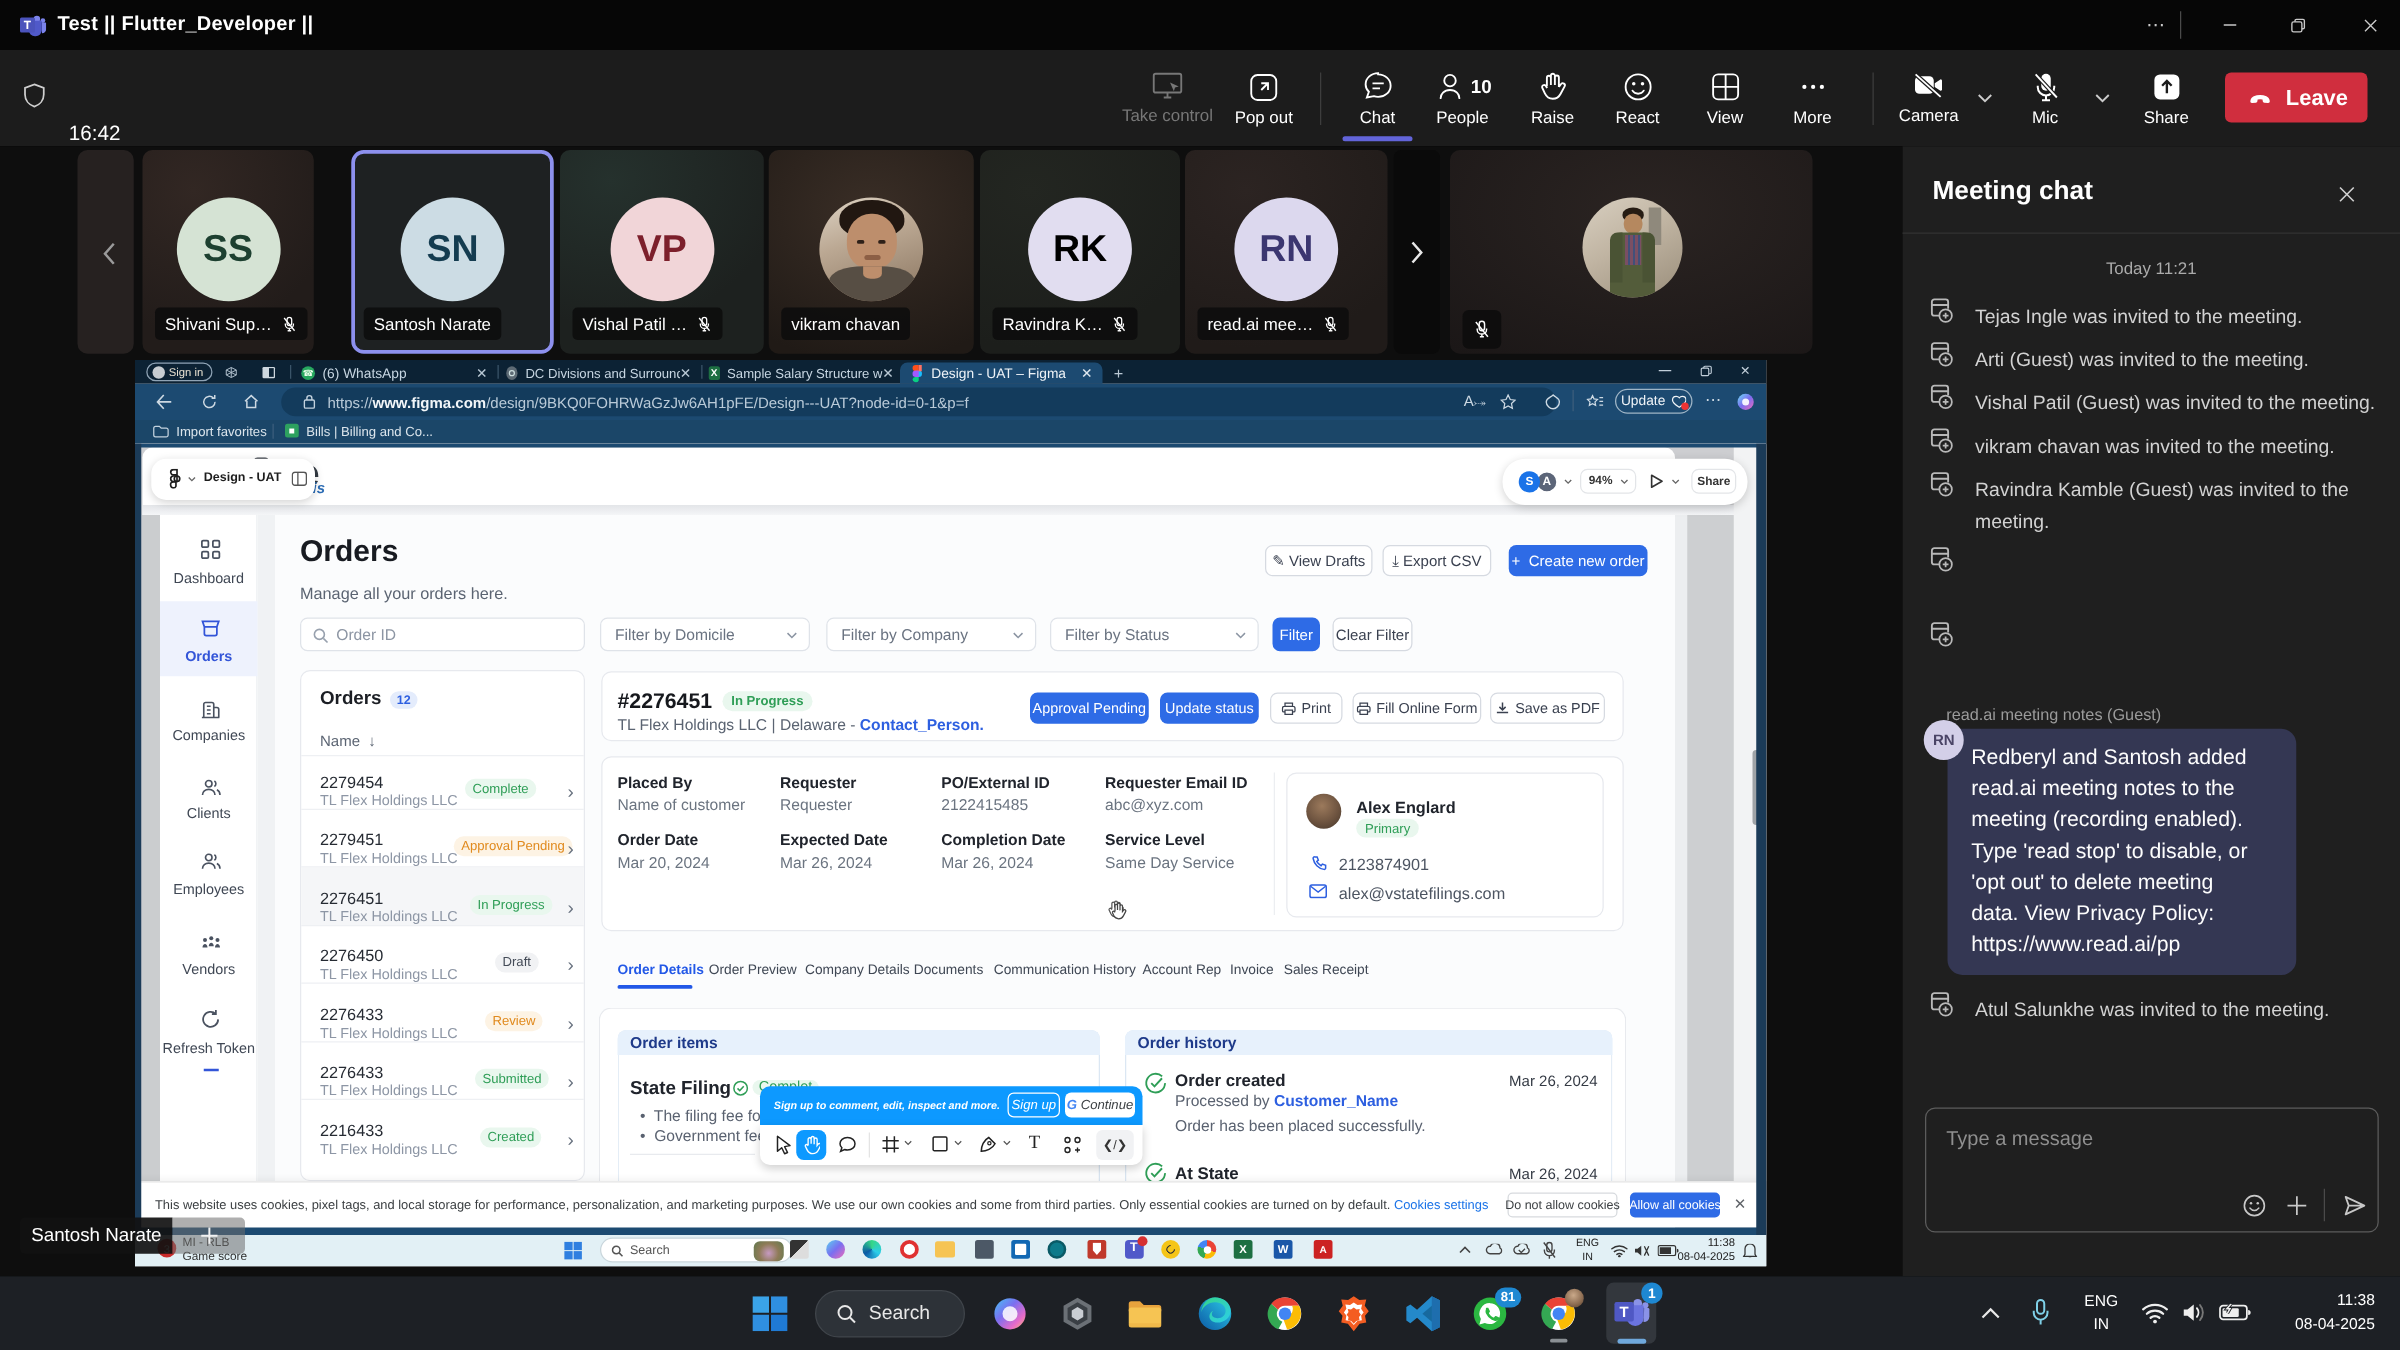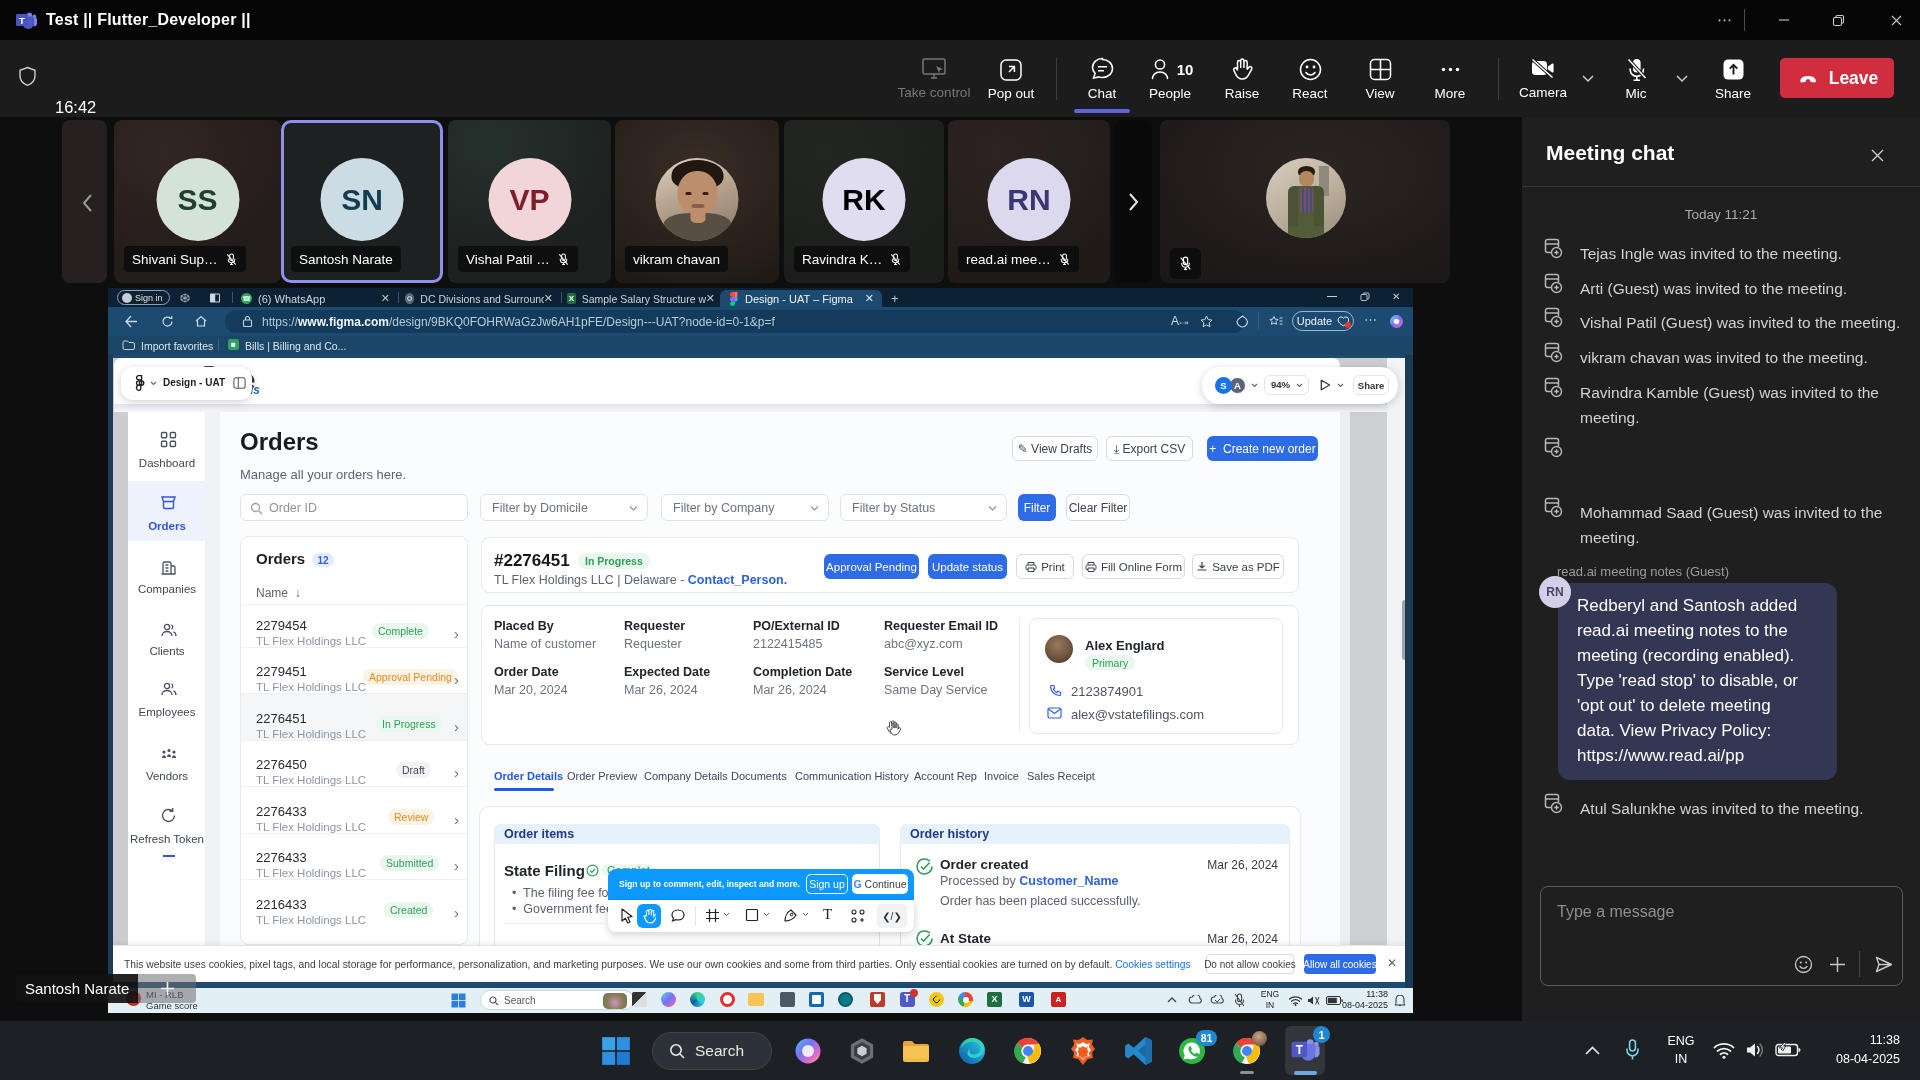--- a/index.html
+++ b/index.html
@@ -217,21 +217,21 @@
     <span style="color:#fff;font-size:17.5px;font-weight:700;margin-left:9px;">Leave</span>
   </div>
 </div>
 <div id="stage">
 
   <div class="tile" style="left:62px;width:45px;background:#262120;"></div>
   <svg class="abs" style="left:78px;top:75px" width="20" height="22" viewBox="0 0 20 22">
       <path d="M13 3l-7 8 7 8" fill="none" stroke="#9a9a9a" stroke-width="2"></path>
     </svg>
 
-  <div class="tile" style="left:114px;width:167px;background:radial-gradient(120% 100% at 30% 20%, #322723 0%, #221c1a 70%);">
+  <div class="tile" style="left:114px;width:137px;background:radial-gradient(120% 100% at 30% 20%, #322723 0%, #221c1a 70%);">
     <div class="avc" style="background:#d5e3d4;color:#1d4030;">SS</div>
     <div class="nlab">Shivani Sup…<svg style="margin-left:7px" width="13" height="13" viewBox="0 0 14 14">
           <rect x="5" y="1" width="4" height="7" rx="2" fill="none" stroke="#fff" stroke-width="1.1"></rect>
           <path d="M3.5 6.3v.7a3.5 3.5 0 0 0 7 0v-.7M7 10.5v2M5.5 12.5h3" fill="none" stroke="#fff" stroke-width="1.1"></path>
           <path d="M2.5 1.5l9 11" stroke="#fff" stroke-width="1.1"></path>
         </svg></div>
   </div>
 
   <div class="tile" style="left:281px;width:162px;background:#1e2122;border:3px solid #8d90ee;border-radius:10px;">
     <div class="avc" style="top:35px;background:#ccdce4;color:#143c50;">SN</div>
@@ -679,21 +679,21 @@
       <div class="abs" style="left:1092px;top:503px;width:78px;text-align:right;font-size:12px;color:#343a44;white-space:nowrap;">Mar 26, 2024</div>
       <div class="abs" style="left:832px;top:519px;font-size:12.5px;color:#5a6270;">Processed by <span style="color:#2d5fe0;font-weight:700;">Customer_Name</span></div>
       <div class="abs" style="left:832px;top:539px;font-size:12.5px;color:#5a6270;">Order has been placed successfully.</div>
       <svg class="abs" style="left:807px;top:574px" width="19" height="19" viewBox="0 0 19 19">
           <path d="M17 9.5a7.5 7.5 0 1 1-2.3-5.4" fill="none" stroke="#2f9e57" stroke-width="1.5"></path>
           <path d="M6 9.5l2.6 2.6 6-6.5" fill="none" stroke="#2f9e57" stroke-width="1.5"></path>
         </svg>
       <div class="abs" style="left:832px;top:576px;font-size:13.5px;font-weight:700;color:#20242c;">At State</div>
       <div class="abs" style="left:1092px;top:577px;width:78px;text-align:right;font-size:12px;color:#343a44;white-space:nowrap;">Mar 26, 2024</div>
 
-      <div class="abs" style="left:500px;top:514px;width:306px;height:31px;background:#0d99ff;border-radius:8px 8px 0 0;z-index:7;">
+      <div class="abs" style="left:500px;top:514px;width:306px;height:31px;background:#0d99ff;border-radius:8px 8px 0 0;z-index:7;font-style:italic;">
         <div class="abs" style="left:11px;top:10px;font-size:8.6px;font-weight:700;color:#fff;white-space:nowrap;">Sign up to comment, edit, inspect and more.</div>
         <div class="abs" style="left:198px;top:5px;width:42px;height:20px;border:1px solid #fff;border-radius:5px;color:#fff;font-size:10.5px;display:flex;align-items:center;justify-content:center;">Sign up</div>
         <div class="abs" style="left:244px;top:5px;width:56px;height:20px;background:#fff;border-radius:5px;font-size:10.5px;color:#3c4043;display:flex;align-items:center;justify-content:center;"><span style="color:#4285F4;font-weight:700;margin-right:3px;">G</span>Continue</div>
       </div>
       <div class="abs" style="left:500px;top:545px;width:306px;height:32px;background:#fff;border-radius:0 0 8px 8px;box-shadow:0 3px 8px rgba(0,0,0,.18);z-index:7;">
         <svg class="abs" style="left:12px;top:8px" width="14" height="16" viewBox="0 0 14 16">
             <path d="M2 1l10 7.5-4.3.8L10 14l-2.3 1-2.3-4.8L2 13z" fill="none" stroke="#222" stroke-width="1.2" stroke-linejoin="round"></path>
           </svg>
         <div class="abs" style="left:29px;top:4px;width:24px;height:24px;background:#0d99ff;border-radius:6px;">
             <svg style="position:absolute;left:5px;top:4px" width="14" height="16" viewBox="0 0 14 16">
@@ -909,21 +909,20 @@
   <svg class="cico" style="top:320px" viewBox="0 0 20 21">
       <path d="M2.5 3.5A2 2 0 0 1 4.5 1.5h9a2 2 0 0 1 2 2v5.5M2.5 3.5v9a2 2 0 0 0 2 2h4M2.5 6h13" fill="none" stroke="#b8b8b8" stroke-width="1.5"></path>
       <circle cx="13.5" cy="14.5" r="5" fill="#1f1f1f" stroke="#b8b8b8" stroke-width="1.4"></circle>
       <path d="M13.5 12.2v4.6M11.2 14.5h4.6" stroke="#b8b8b8" stroke-width="1.4"></path>
     </svg>
   <svg class="cico" style="top:380px" viewBox="0 0 20 21">
       <path d="M2.5 3.5A2 2 0 0 1 4.5 1.5h9a2 2 0 0 1 2 2v5.5M2.5 3.5v9a2 2 0 0 0 2 2h4M2.5 6h13" fill="none" stroke="#b8b8b8" stroke-width="1.5"></path>
       <circle cx="13.5" cy="14.5" r="5" fill="#1f1f1f" stroke="#b8b8b8" stroke-width="1.4"></circle>
       <path d="M13.5 12.2v4.6M11.2 14.5h4.6" stroke="#b8b8b8" stroke-width="1.4"></path>
     </svg>
-  <div class="cmsg" style="top:383px;width:310px;">Mohammad Saad (Guest) was invited to the meeting.</div>
 
   <div class="abs" style="left:35px;top:447px;font-size:13px;color:#9b9b9b;">read.ai meeting notes (Guest)</div>
   <div class="abs" style="left:17px;top:459px;width:32px;height:32px;border-radius:50%;background:#d3cfe8;color:#4a4466;font-size:12px;font-weight:700;display:flex;align-items:center;justify-content:center;z-index:2;">RN</div>
   <div class="abs" style="left:36px;top:466px;width:279px;height:197px;background:#343753;border-radius:4px 12px 12px 12px;">
     <div style="position:absolute;left:19px;top:10px;width:235px;font-size:17px;line-height:25px;color:#fdfdfd;">Redberyl and Santosh added read.ai meeting notes to the meeting (recording enabled). Type 'read stop' to disable, or 'opt out' to delete meeting data. View Privacy Policy: https://www.read.ai/pp</div>
   </div>
   <svg class="cico" style="top:676px" viewBox="0 0 20 21">
       <path d="M2.5 3.5A2 2 0 0 1 4.5 1.5h9a2 2 0 0 1 2 2v5.5M2.5 3.5v9a2 2 0 0 0 2 2h4M2.5 6h13" fill="none" stroke="#b8b8b8" stroke-width="1.5"></path>
       <circle cx="13.5" cy="14.5" r="5" fill="#1f1f1f" stroke="#b8b8b8" stroke-width="1.4"></circle>
       <path d="M13.5 12.2v4.6M11.2 14.5h4.6" stroke="#b8b8b8" stroke-width="1.4"></path>

